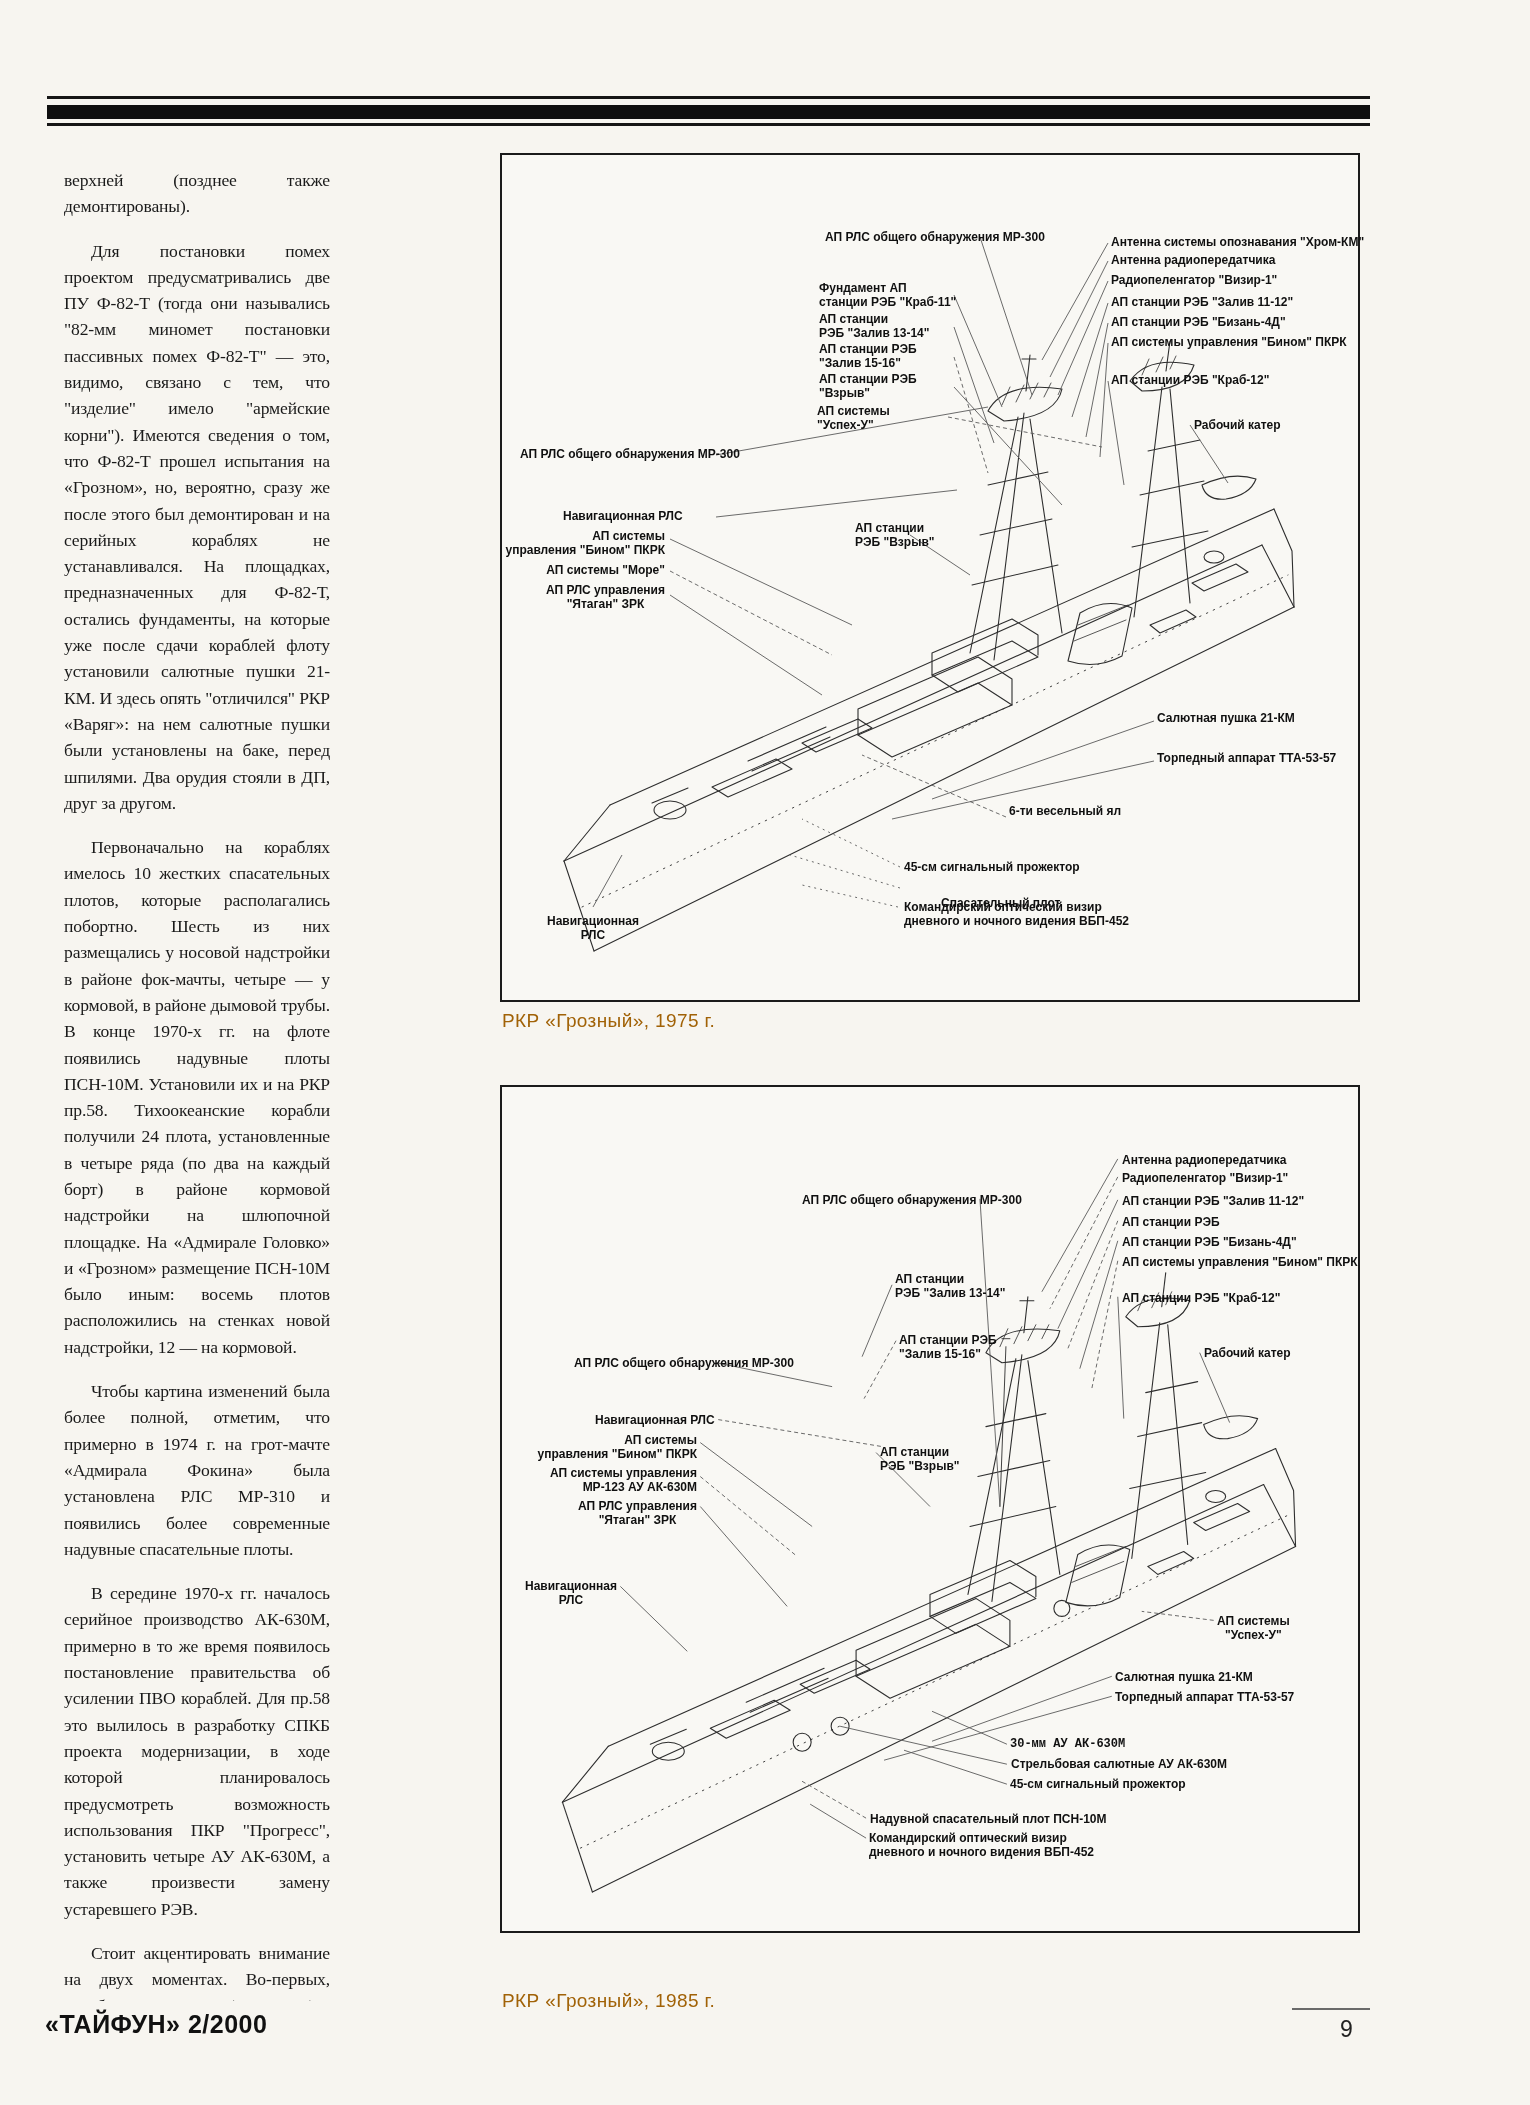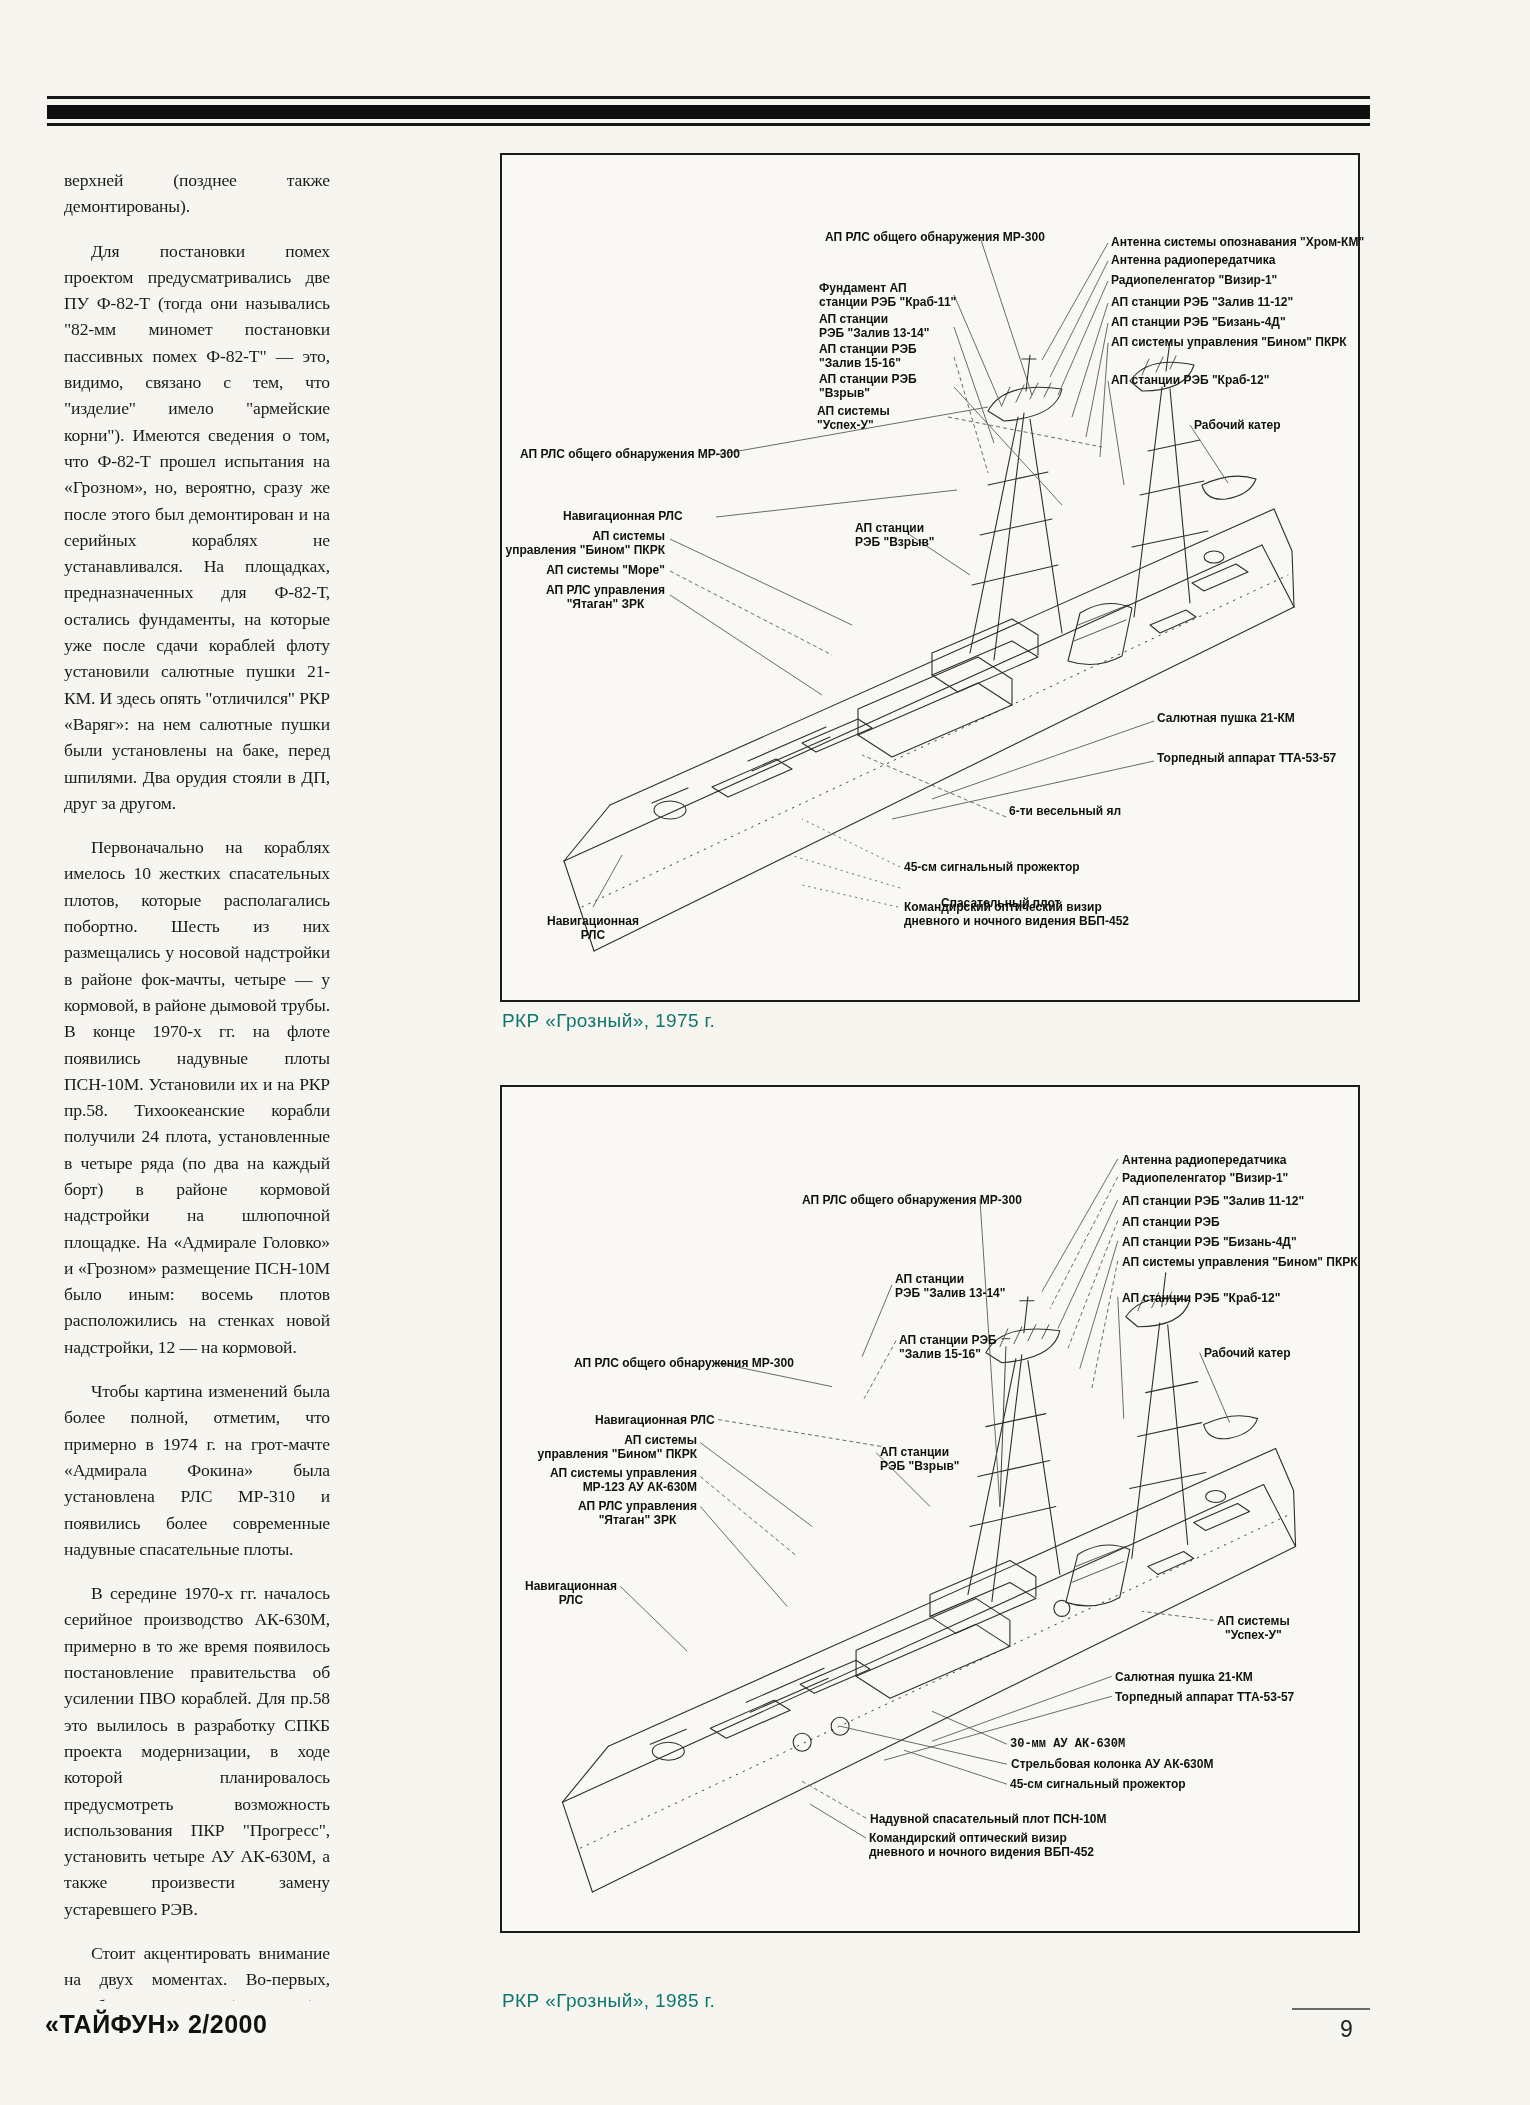--- a/index.html
+++ b/index.html
@@ -22,21 +22,21 @@
   .fig{position:absolute;left:500px;width:860px;margin:0;}
   .fig1{top:153px;height:849px;}
   .fig2{top:1085px;height:848px;}
   .fig-frame{position:absolute;left:0;top:0;right:0;bottom:0;border:2px solid #1b1b1b;
        background:#f9f8f4;}
   .ship-art{position:absolute;left:0;top:0;width:100%;height:100%;}
   .labels{position:absolute;left:0;top:0;right:0;bottom:0;}
   .callout{position:absolute;font-family:"Liberation Sans",sans-serif;font-weight:bold;
        font-size:12px;line-height:13.5px;color:#101010;white-space:pre-line;width:max-content;}
   .fig-caption{position:absolute;left:502px;font-family:"Liberation Sans",sans-serif;
-       font-size:19px;color:#0f766e;letter-spacing:0.4px;}
+       font-size:19px;color:#a16207;letter-spacing:0.4px;}
   #cap1{top:1010px;}
   #cap2{top:1990px;}
   
   .footer-left{position:absolute;left:45px;top:2010px;font-family:"Liberation Sans",sans-serif;
        font-weight:bold;font-size:25px;color:#111;letter-spacing:0.5px;}
   .pagenum-rule{position:absolute;left:1292px;top:2008px;width:78px;height:2px;background:#6a6a6a;}
   .pagenum{position:absolute;left:1340px;top:2016px;font-family:"Liberation Sans",sans-serif;
        font-size:23px;color:#222;}
   svg{display:block;}
 </style>
@@ -286,21 +286,21 @@
 "Ятаган" ЗРК</div>
           <div class="callout" style="left: 378px; top: 359px; text-align: left;">АП станции
 РЭБ "Взрыв"</div>
           <div class="callout" style="left: 115px; top: 493px; transform: translateX(-100%); text-align: center;">Навигационная
 РЛС</div>
           <div class="callout" style="left: 715px; top: 528px; text-align: center;">АП системы
 "Успех-У"</div>
           <div class="callout" style="left: 613px; top: 584px; text-align: left;">Салютная пушка 21-КМ</div>
           <div class="callout" style="left: 613px; top: 604px; text-align: left;">Торпедный аппарат ТТА-53-57</div>
           <div class="callout" style="left: 508px; top: 651px; text-align: left; font-family: Liberation Mono, monospace;">30-мм АУ АК-630М</div>
-          <div class="callout" style="left: 509px; top: 671px; text-align: left;">Стрельбовая колонка АУ АК-630М</div>
+          <div class="callout" style="left: 509px; top: 671px; text-align: left;">Стрельбовая салютные АУ АК-630М</div>
           <div class="callout" style="left: 508px; top: 691px; text-align: left;">45-см сигнальный прожектор</div>
           <div class="callout" style="left: 368px; top: 726px; text-align: left;">Надувной спасательный плот ПСН-10М</div>
           <div class="callout" style="left: 367px; top: 745px; text-align: left;">Командирский оптический визир
 дневного и ночного видения ВБП-452</div>
         </div>
     </div>
   </figure>
   <figcaption class="fig-caption" id="cap2">РКР «Грозный», 1985 г.</figcaption>
 
   <div class="footer-left">«ТАЙФУН» 2/2000</div>

